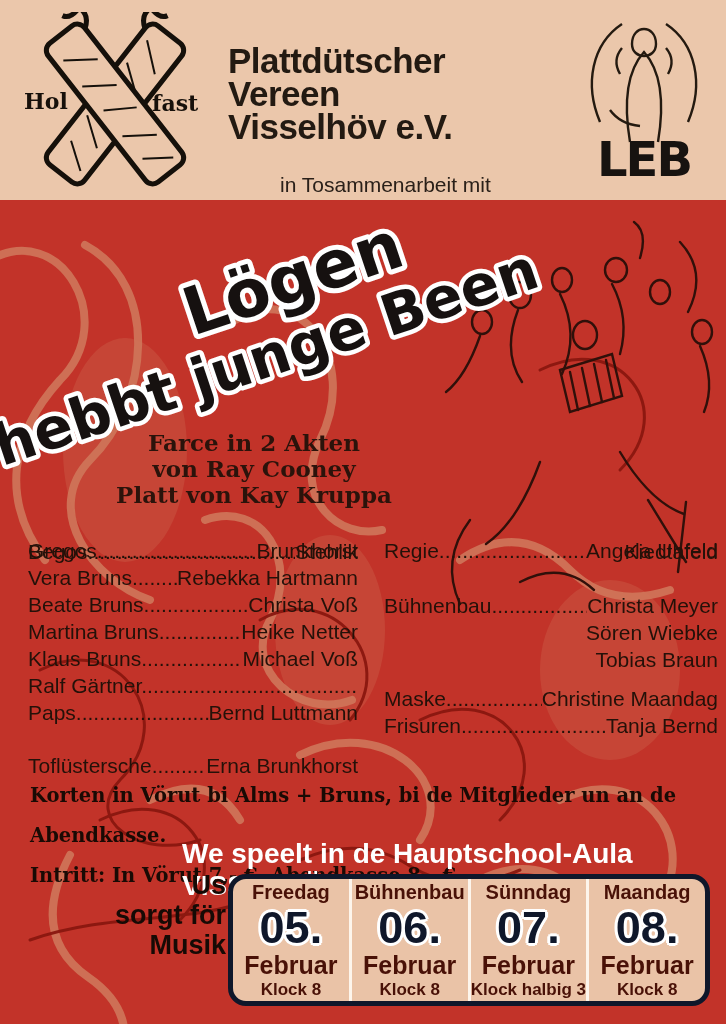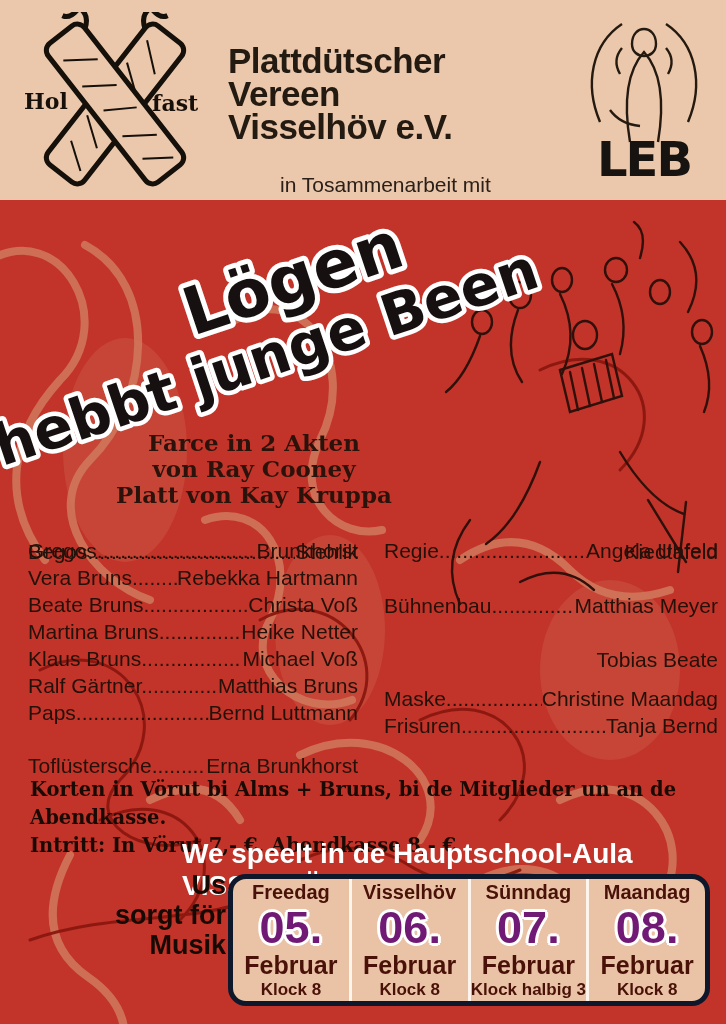--- a/index.html
+++ b/index.html
@@ -43,21 +43,21 @@
   .cr{display:flex; justify-content:space-between; height:27px; line-height:26px;}
   .cl{flex:1 1 auto; min-width:0; overflow:hidden; white-space:nowrap;}
   .cn{flex:0 0 auto; white-space:nowrap;}
   .overlap-wrap{position:relative; height:27px;}
   .overlap-wrap .cr{position:absolute; left:0; top:0; width:100%;}
   .overlap-wrap .cr.b{top:1px;}
   .gap26{height:26px;} .gap28{height:28px;} .gap12{height:12px;}
   
   #tickets{
     position:absolute; left:30px; top:776px; width:690px; z-index:5;
-    font-family:"DejaVu Serif", serif; font-weight:bold; font-size:19.5px; line-height:28px;
+    font-family:"DejaVu Serif", serif; font-weight:bold; font-size:19.5px; line-height:40px;
     color:#190a04;
   }
   
   #venue{
     position:absolute; left:182px; top:838px; z-index:5;
     font-weight:bold; font-size:28px; color:#ffffff;
   }
   
   #musicnote{
     position:absolute; left:14px; top:870px; width:212px; text-align:right; z-index:5;
@@ -67,21 +67,21 @@
   #datepanel{
     position:absolute; left:228px; top:874px; width:482px; height:132px; z-index:5;
     background:#eac3a7; border:5px solid #0f172a; border-radius:18px;
     display:flex; box-sizing:border-box;
   }
   .datecol{flex:1 1 0; display:flex; flex-direction:column; align-items:center;
            justify-content:center; padding:2px 0; min-width:0;}
   .datecol:not(:last-child){border-right:3px solid #fdf5ec;}
   .d-day{font-weight:bold; font-size:20px; line-height:24px; color:#491107;}
   .d-num{
-    font-weight:bold; font-size:45px; line-height:48px; color:#701a75;
+    font-weight:bold; font-size:45px; line-height:48px; color:#0f172a;
     text-shadow:-2px -2px 0 #fff,2px -2px 0 #fff,-2px 2px 0 #fff,2px 2px 0 #fff,
                 0 -3px 0 #fff,0 3px 0 #fff,-3px 0 0 #fff,3px 0 0 #fff;
   }
   .d-month{font-weight:bold; font-size:25px; line-height:27px; color:#491107;}
   .d-time{font-weight:bold; font-size:17px; line-height:22px; color:#491107; white-space:nowrap;}
 </style>
 </head>
 <body>
 
 <div id="poster">
@@ -226,21 +226,20 @@
     <div class="cr">
       <span class="cl">Martina Bruns.............................................</span>
       <span class="cn">Heike Netter</span>
     </div>
     <div class="cr">
       <span class="cl">Klaus Bruns.............................................</span>
       <span class="cn">Michael Voß</span>
     </div>
     <div class="cr">
       <span class="cl">Ralf Gärtner.............................................</span>
-      <span class="cn">Matthias Bruns</span>
     </div>
     <div class="cr">
       <span class="cl">Paps.............................................</span>
       <span class="cn">Bernd Luttmann</span>
     </div>
     <div class="gap26"></div>
     <div class="cr">
       <span class="cl">Toflüstersche.............................................</span>
       <span class="cn">Erna Brunkhorst</span>
     </div>
@@ -253,28 +252,29 @@
         <span class="cn">Angela Uhfeld</span>
       </div>
       <div class="cr b">
         <span class="cl"></span>
         <span class="cn">Kiedtafeld</span>
       </div>
     </div>
     <div class="gap28"></div>
     <div class="cr">
       <span class="cl">Bühnenbau.............................................</span>
-      <span class="cn">Matthias Meyer</span>
+      <span class="cn">Christa Meyer</span>
     </div>
     <div class="cr">
       <span class="cl"></span>
+      <span class="cn">Sören Wiebke</span>
     </div>
     <div class="cr">
       <span class="cl"></span>
-      <span class="cn">Tobias Beate</span>
+      <span class="cn">Tobias Braun</span>
     </div>
     <div class="gap12"></div>
     <div class="cr">
       <span class="cl">Maske.............................................</span>
       <span class="cn">Christine Maandag</span>
     </div>
     <div class="cr">
       <span class="cl">Frisuren.............................................</span>
       <span class="cn">Tanja Bernd</span>
     </div>
@@ -294,21 +294,21 @@
   </div>
 
   <div id="datepanel">
     <div class="datecol">
       <div class="d-day">Freedag</div>
       <div class="d-num">05.</div>
       <div class="d-month">Februar</div>
       <div class="d-time">Klock 8</div>
     </div>
     <div class="datecol">
-      <div class="d-day">Visselhöv</div>
+      <div class="d-day">Bühnenbau</div>
       <div class="d-num">06.</div>
       <div class="d-month">Februar</div>
       <div class="d-time">Klock 8</div>
     </div>
     <div class="datecol">
       <div class="d-day">Sünndag</div>
       <div class="d-num">07.</div>
       <div class="d-month">Februar</div>
       <div class="d-time">Klock halbig 3</div>
     </div>

